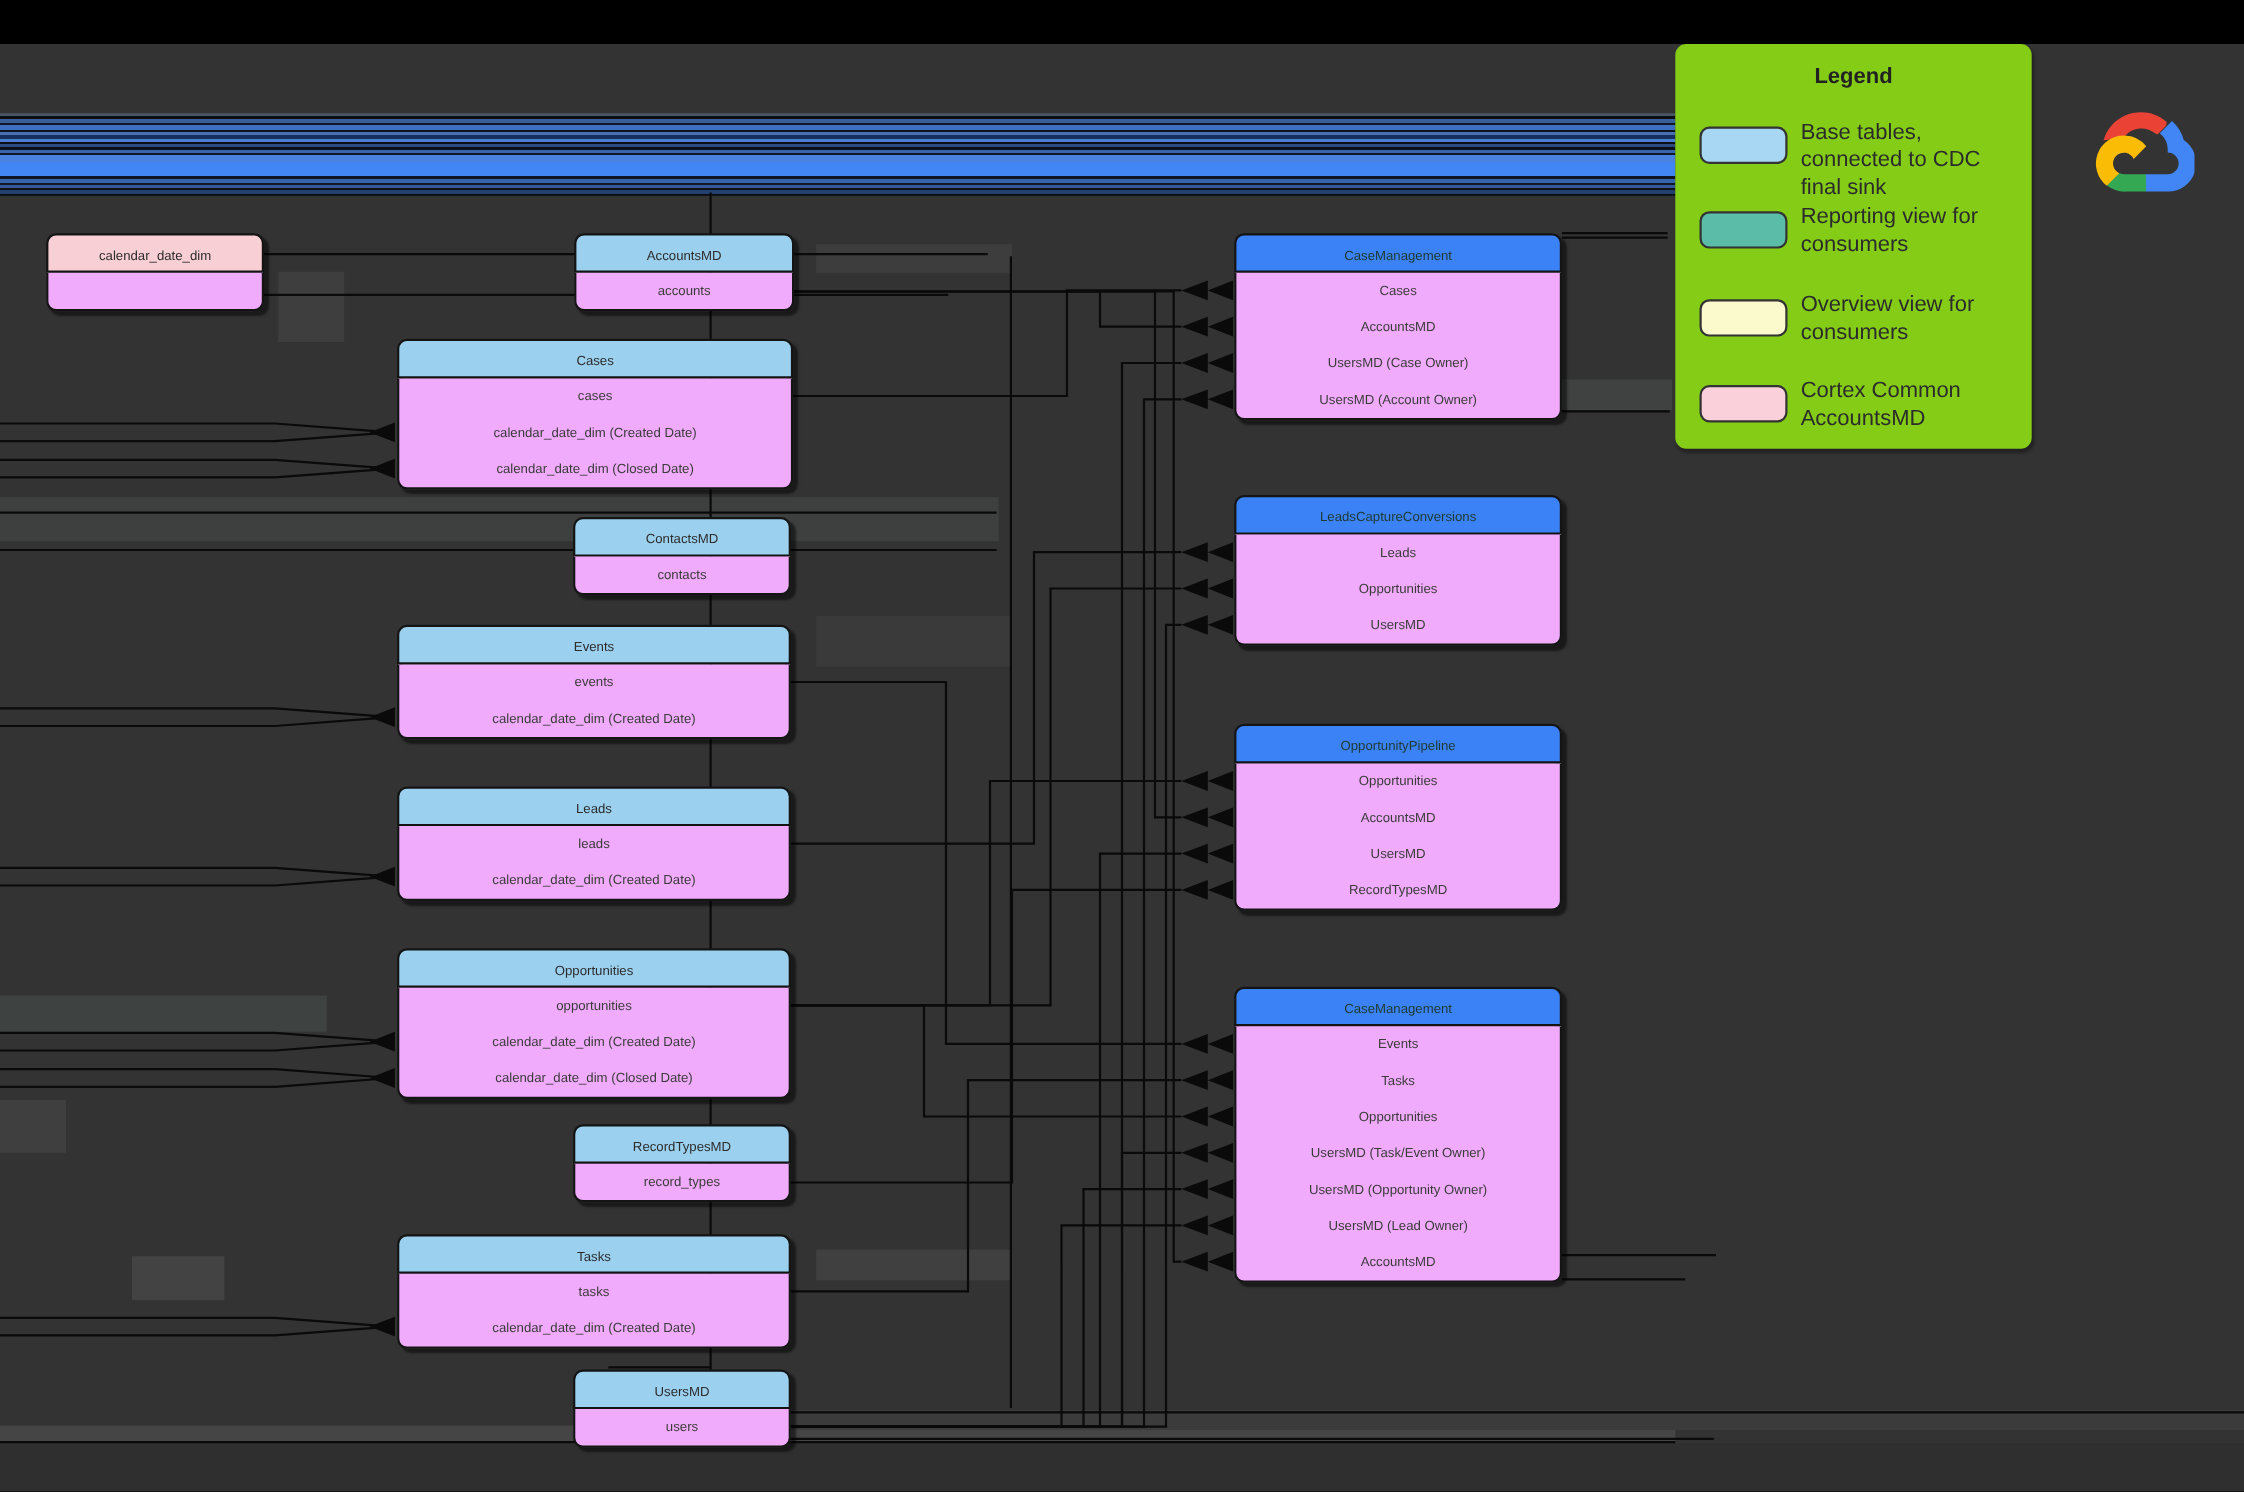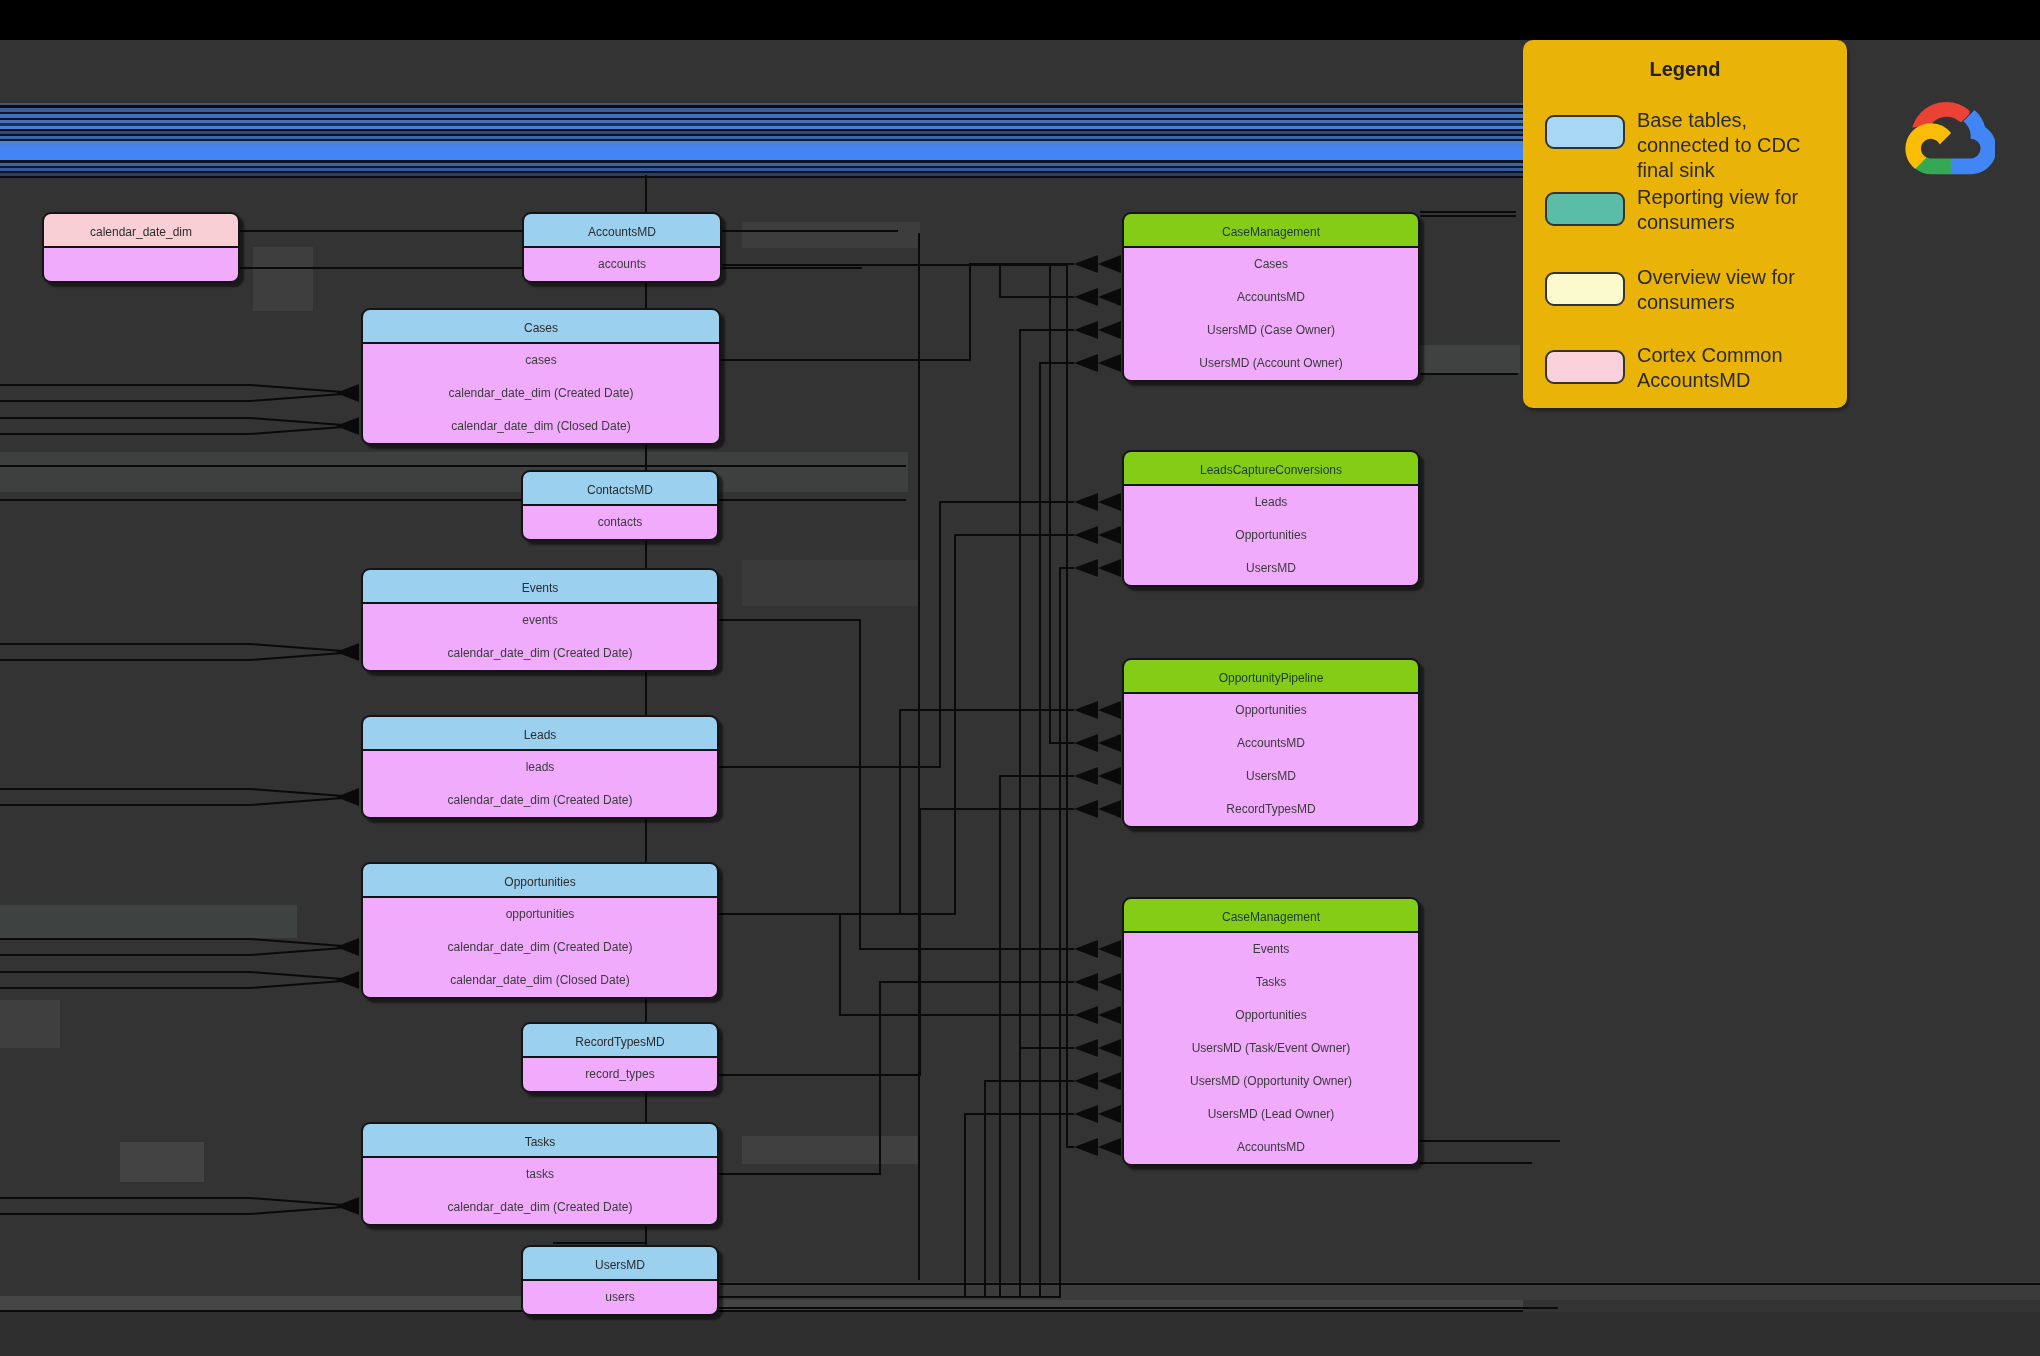--- a/index.html
+++ b/index.html
@@ -23,24 +23,24 @@
   svg.connectors path{stroke:#0a0a0a;stroke-width:2;fill:none;}
   svg.connectors path.arrow{fill:#0a0a0a;stroke:none;}
 
   .tbl{position:absolute;border-radius:9px;box-shadow:4px 4px 2px rgba(0,0,0,.5);font-size:12px;}
   .tbl .hd{height:36px;line-height:37px;text-align:center;color:#2c2c2c;
            border:2px solid #141414;border-radius:9px 9px 0 0;box-sizing:border-box;}
   .tbl .bd{background:#f0abfc;border:2px solid #141414;border-top:none;
            border-radius:0 0 9px 9px;box-sizing:border-box;}
   .tbl .rw{height:33px;line-height:33px;text-align:center;color:#3b3b3b;white-space:nowrap;}
   .blue .hd{background:#9bd0ef;}
-  .teal .hd{background:#84cc16;color:#1e3a33;}
+  .teal .hd{background:#3b82f6;color:#1e3a33;}
   .pink .hd{background:#f8cfd4;}
 
-  .legend{position:absolute;left:1523px;top:40px;width:324px;height:368px;background:#eab308;
+  .legend{position:absolute;left:1523px;top:40px;width:324px;height:368px;background:#84cc16;
           border-radius:10px;box-shadow:2px 3px 3px rgba(0,0,0,.35);}
   .legend .ttl{position:absolute;left:0;top:18px;width:100%;text-align:center;
                font-weight:bold;font-size:20px;color:#222;}
   .legend .sw{position:absolute;left:22px;width:80px;height:34px;border:2px solid #333;
               border-radius:9px;box-sizing:border-box;}
   .sw.c-base{background:#a7d7f3;}
   .sw.c-report{background:#5bbca8;}
   .sw.c-overview{background:#fafacd;}
   .sw.c-cortex{background:#fad1da;}
   .legend .lb{position:absolute;left:114px;width:190px;font-size:20px;line-height:25px;color:#2b2b2b;}

